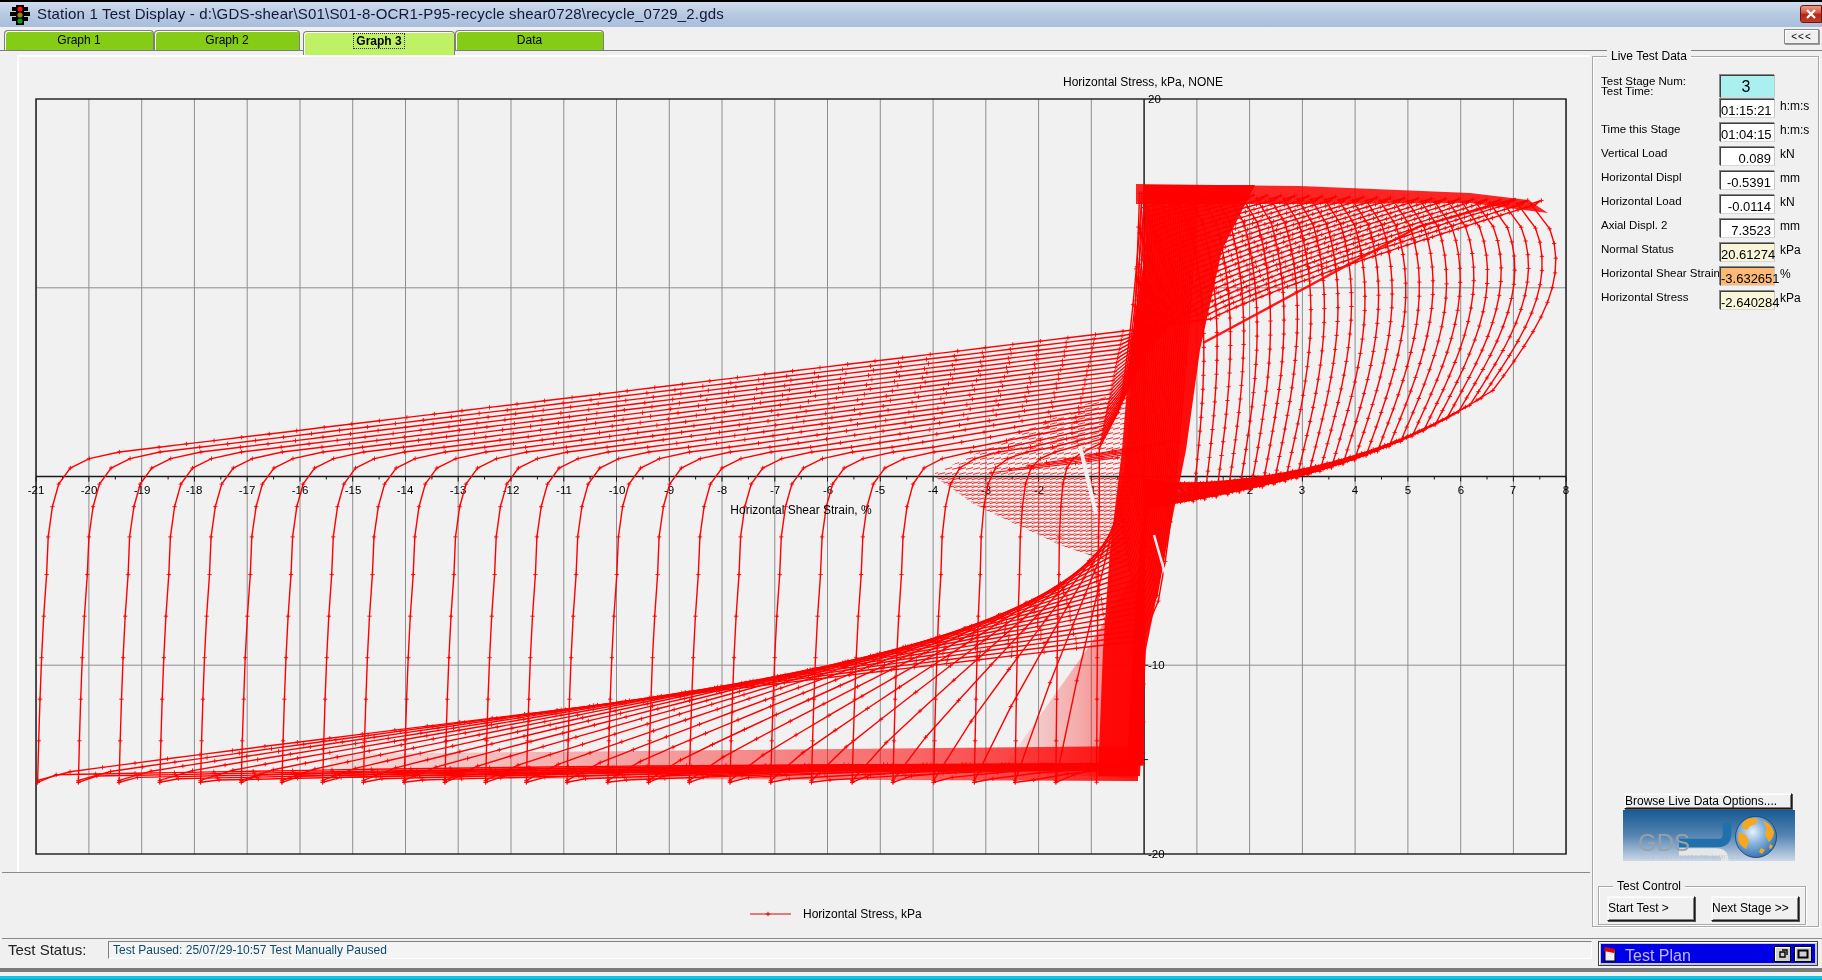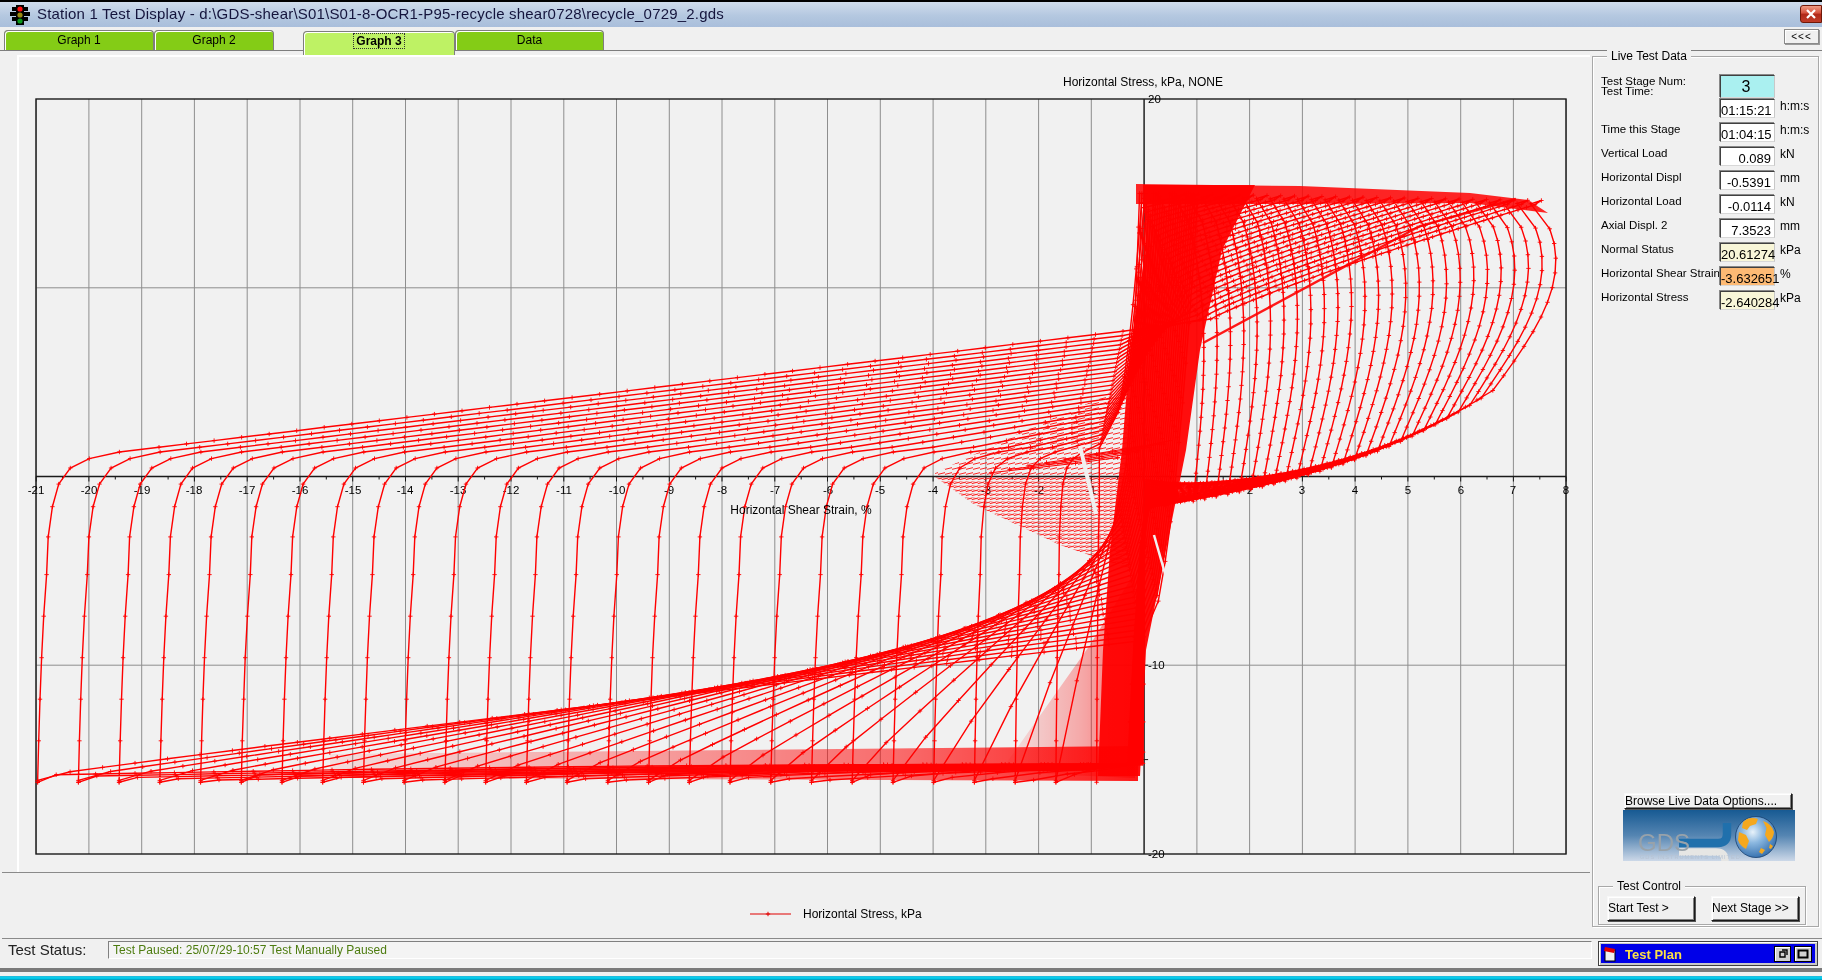--- a/index.html
+++ b/index.html
@@ -19,21 +19,21 @@
 .groupbox{border:1px solid #a8a8a8;box-shadow:inset 1px 1px 0 #fff,1px 1px 0 #fff}
 .gb-label{position:absolute;top:-8px;left:14px;background:#f0f0f0;padding:0 4px;font-size:12px}
 .ltd{left:1592px;top:56px;width:227px;height:871px}
 .row-label{position:absolute;left:8px;font-size:11.5px;color:#000;white-space:nowrap}
 .valbox{position:absolute;left:127px;width:55px;height:19px;background:#fff;border:1px solid #404040;border-bottom-color:#d8d8d8;border-right-color:#c8c8c8;box-shadow:-1px -1px 0 #888;font-size:13px;text-align:right;padding:3px 3px 0 0}
 .unit{position:absolute;left:187px;font-size:12px}
 .btn{position:absolute;background:#f0f0f0;border:1px solid #1a1a1a;border-top-color:#f8f8f8;border-left-color:#f8f8f8;box-shadow:inset 1px 1px 0 #fff,inset -1px -1px 0 #808080,1px 1px 0 #555;font-size:12px;text-align:left}
 .tc{left:1598px;top:886px;width:208px;height:39px}
 .testplan{left:1598px;top:941px;width:220px;height:25px;background:#c8c8c8;border:1px solid #404040;box-shadow:inset 1px 1px 0 #fff;padding:2px}
 .tp-inner{width:100%;height:100%;background:#0000e8;position:relative}
-.statusfield{left:108px;top:941px;width:1484px;height:18px;background:#f4f4f4;border:1px solid #808080;border-bottom-color:#fff;border-right-color:#fff;font-size:12px;padding:1px 0 0 4px;color:#4d7c0f}
+.statusfield{left:108px;top:941px;width:1484px;height:18px;background:#f4f4f4;border:1px solid #808080;border-bottom-color:#fff;border-right-color:#fff;font-size:12px;padding:1px 0 0 4px;color:#0c4a6e}
 .botband1{left:0;top:968px;width:1822px;height:4px;background:#7a7a7a}
 .botband2{left:0;top:976px;width:1822px;height:4px;background:linear-gradient(#28b8d8,#00d2f2 55%,#0092b6)}
 </style></head><body>
 <svg width="1822" height="980" viewBox="0 0 1822 980" font-family="Liberation Sans, sans-serif" style="position:absolute;left:0;top:0;z-index:1">
 <defs>
 <marker id="m" markerWidth="6" markerHeight="6" refX="3" refY="3" markerUnits="userSpaceOnUse">
 <path d="M0.8 3H5.2M3 0.8V5.2" stroke="#ff0000" stroke-width="0.9" fill="none"></path>
 </marker>
 </defs>
 <rect x="36.0" y="99.0" width="1530.0" height="755.0" fill="#f1f1f1" stroke="none"></rect>
@@ -191,21 +191,21 @@
 <circle cx="11" cy="5" r="2.6" fill="#ff1010"></circle>
     <circle cx="11" cy="11" r="2.6" fill="#9a8a10"></circle>
     <circle cx="11" cy="17" r="2.6" fill="#0c9a1c"></circle>
 </svg>
 <div class="abs title-txt">Station 1 Test Display - d:\GDS-shear\S01\S01-8-OCR1-P95-recycle shear0728\recycle_0729_2.gds</div>
 <div class="abs closebtn"><svg width="20" height="16" viewBox="0 0 20 16">
       <path d="M6 4l8 8M14 4l-8 8" stroke="#fff" stroke-width="2.2"></path>
     </svg></div>
 <div class="abs tabs">
 <div class="tab" style="left:4px;width:150px">Graph 1</div>
-<div class="tab" style="left:154px;width:120px">Graph 2</div>
+<div class="tab" style="left:154px;width:146px">Graph 2</div>
 <div class="tab active" style="left:303px;width:152px"><span>Graph 3</span></div>
 <div class="tab" style="left:455px;width:149px">Data</div>
 </div>
 <div class="abs tabline"></div>
 <div class="abs collapse">&lt;&lt;&lt;</div>
 <div class="abs chartpanel"></div>
 <div class="abs legendline1"></div>
 <div class="abs legendline2"></div>
 
 <div class="abs groupbox ltd">
@@ -272,21 +272,21 @@
 <div class="abs btn" style="left:1607px;top:896px;width:88px;height:25px;line-height:23px">Start Test &gt;</div>
 <div class="abs btn" style="left:1711px;top:896px;width:88px;height:25px;line-height:23px">Next Stage &gt;&gt;</div>
 <div class="abs" style="left:8px;top:941px;font-size:15px;color:#222">Test Status:</div>
 <div class="abs statusfield">Test Paused: 25/07/29-10:57 Test Manually Paused</div>
 <div class="abs testplan">
     <div class="tp-inner">
 <svg style="position:absolute;left:2px;top:2px" width="16" height="16" viewBox="0 0 16 16">
 <rect x="2" y="4" width="10" height="11" fill="#f0f0f0" stroke="#000" stroke-width="1"></rect>
 <path d="M2 1 l10 2 -1 4 -10 -2 z" fill="#e00000"></path>
 </svg>
-<span style="position:absolute;left:24px;top:3px;font-size:13px;font-weight:bold;color:#fde047">Test Plan</span>
+<span style="position:absolute;left:24px;top:3px;font-size:16px;font-weight:normal;color:#c4b5fd">Test Plan</span>
 <span style="position:absolute;right:24px;top:2px;width:17px;height:16px;background:#d0d0d0;border:1px solid #000;box-shadow:inset 1px 1px 0 #fff"><svg width="15" height="14" viewBox="0 0 15 14">
           <path d="M5 5h5v5H5z M7 3h5v5" stroke="#000" fill="none" stroke-width="1.4"></path>
         </svg></span>
 <span style="position:absolute;right:3px;top:2px;width:18px;height:16px;background:#d0d0d0;border:1px solid #000;box-shadow:inset 1px 1px 0 #fff"><svg width="16" height="14" viewBox="0 0 16 14">
           <rect x="3.5" y="3.5" width="9" height="7" fill="none" stroke="#000" stroke-width="2"></rect>
         </svg></span>
 </div>
   </div>
 <div class="abs botband1"></div>
 <div class="abs botband2"></div>

